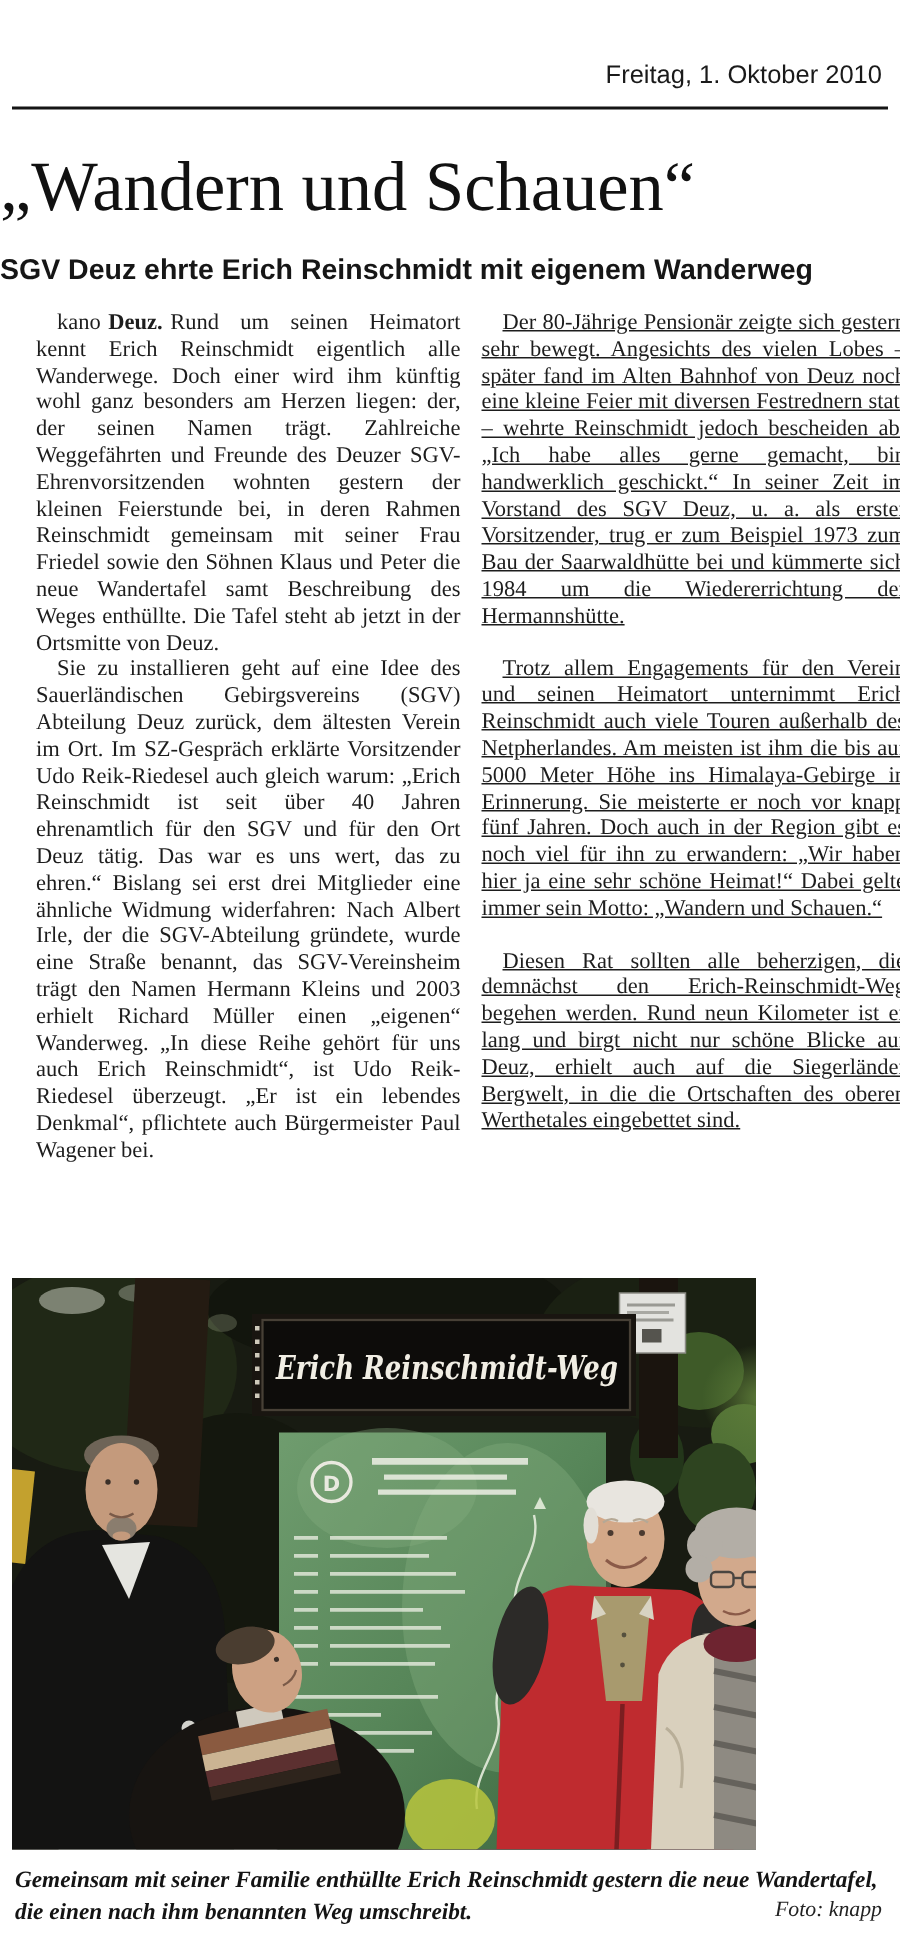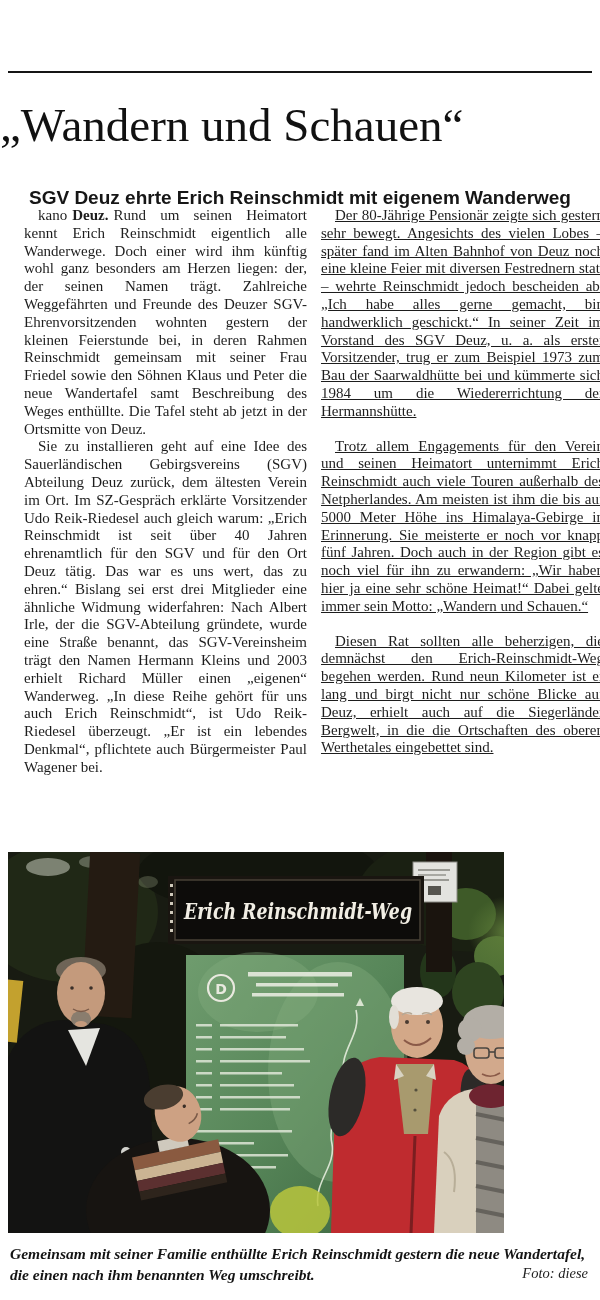--- a/index.html
+++ b/index.html
@@ -7,21 +7,21 @@
         font-family:"Liberation Serif",serif;color:#1d1d1d;}
   
   .masthead-name{position:absolute;left:10px;top:26px;font-family:"Liberation Sans",sans-serif;
         font-size:29px;font-weight:400;letter-spacing:0.5px;color:#1a1a1a;}
   .masthead-date{position:absolute;right:12px;top:40px;font-family:"Liberation Sans",sans-serif;
         font-size:17px;font-weight:400;color:#1a1a1a;}
   .masthead-rule{position:absolute;left:8px;right:8px;top:71px;height:2px;background:#151515;}
   
   .headline{position:absolute;left:0;top:98px;width:100%;text-align:left;
         font-family:"Liberation Serif",serif;font-size:47px;font-weight:400;color:#111;}
-  .subheadline{position:absolute;left:0;top:187px;width:100%;text-align:center;
+  .subheadline{position:absolute;left:0;top:170px;width:100%;
         font-family:"Liberation Sans",sans-serif;font-size:19px;font-weight:700;color:#161616;}
   
   .columns{position:absolute;left:24px;top:207px;width:580px;display:flex;gap:14px;}
   .col{width:283px;font-size:15px;line-height:17.8px;text-align:justify;}
   .para{margin:0;text-indent:14px;}
   .para + .para{margin-top:0;}
   .col-right .para{margin-bottom:17px;text-decoration:underline;}
   .byline{margin-right:5px;}
   .dateline{font-weight:700;margin-right:5px;}
   
@@ -31,20 +31,21 @@
   .captionwrap{position:absolute;left:10px;top:1243px;width:580px;height:48px;}
   .caption{font-style:italic;font-weight:700;font-size:15.5px;line-height:21px;color:#141414;
         width:580px;}
   .credit{position:absolute;right:2px;top:22px;font-style:italic;font-size:14.5px;font-weight:400;color:#222;}
 </style>
 </head>
 <body>
 
 <div class="page">
 
+  <div class="masthead-date">Freitag, 1. Oktober 2010</div>
   <div class="masthead-rule"></div>
 
   <div class="headline">„Wandern und Schauen“</div>
   <div class="subheadline">SGV Deuz ehrte Erich Reinschmidt mit eigenem Wanderweg</div>
 
   <div class="columns">
     <div class="col col-left">
       <p class="para"><span class="byline">kano</span><span class="dateline">Deuz.</span><span>Rund um seinen Heimatort kennt Erich Reinschmidt eigentlich alle Wanderwege. Doch einer wird ihm künftig wohl ganz besonders am Herzen liegen: der, der seinen Namen trägt. Zahlreiche Weggefährten und Freunde des Deuzer SGV-Ehrenvorsitzenden wohnten gestern der kleinen Feierstunde bei, in deren Rahmen Reinschmidt gemeinsam mit seiner Frau Friedel sowie den Söhnen Klaus und Peter die neue Wandertafel samt Beschreibung des Weges enthüllte. Die Tafel steht ab jetzt in der Ortsmitte von Deuz.</span></p>
       <p class="para">Sie zu installieren geht auf eine Idee des Sauerländischen Gebirgsvereins (SGV) Abteilung Deuz zurück, dem ältesten Verein im Ort. Im SZ-Gespräch erklärte Vorsitzender Udo Reik-Riedesel auch gleich warum: „Erich Reinschmidt ist seit über 40 Jahren ehrenamtlich für den SGV und für den Ort Deuz tätig. Das war es uns wert, das zu ehren.“ Bislang sei erst drei Mitglieder eine ähnliche Widmung widerfahren: Nach Albert Irle, der die SGV-Abteilung gründete, wurde eine Straße benannt, das SGV-Vereinsheim trägt den Namen Hermann Kleins und 2003 erhielt Richard Müller einen „eigenen“ Wanderweg. „In diese Reihe gehört für uns auch Erich Reinschmidt“, ist Udo Reik-Riedesel überzeugt. „Er ist ein lebendes Denkmal“, pflichtete auch Bürgermeister Paul Wagener bei.</p>
     </div>
@@ -237,16 +238,16 @@
         <path d="M481 200 h6" stroke="#4a4540" stroke-width="1.6"></path>
         <path d="M474 222 Q483 227 492 221" fill="none" stroke="#8a5a48" stroke-width="1.6"></path>
         <path d="M520 328 L542 381" stroke="#2a2520" stroke-width="5" fill="none"></path>
         <ellipse cx="524" cy="344" rx="13" ry="10" fill="#c99f82"></ellipse>
       </g>
     </svg>
   </div>
 
   <div class="captionwrap">
     <div class="caption">Gemeinsam mit seiner Familie enthüllte Erich Reinschmidt gestern die neue Wandertafel, die einen nach ihm benannten Weg umschreibt.</div>
-    <div class="credit">Foto: diese</div>
+    <div class="credit">Foto: knapp</div>
   </div>
 
 </div>
 
 </body></html>

